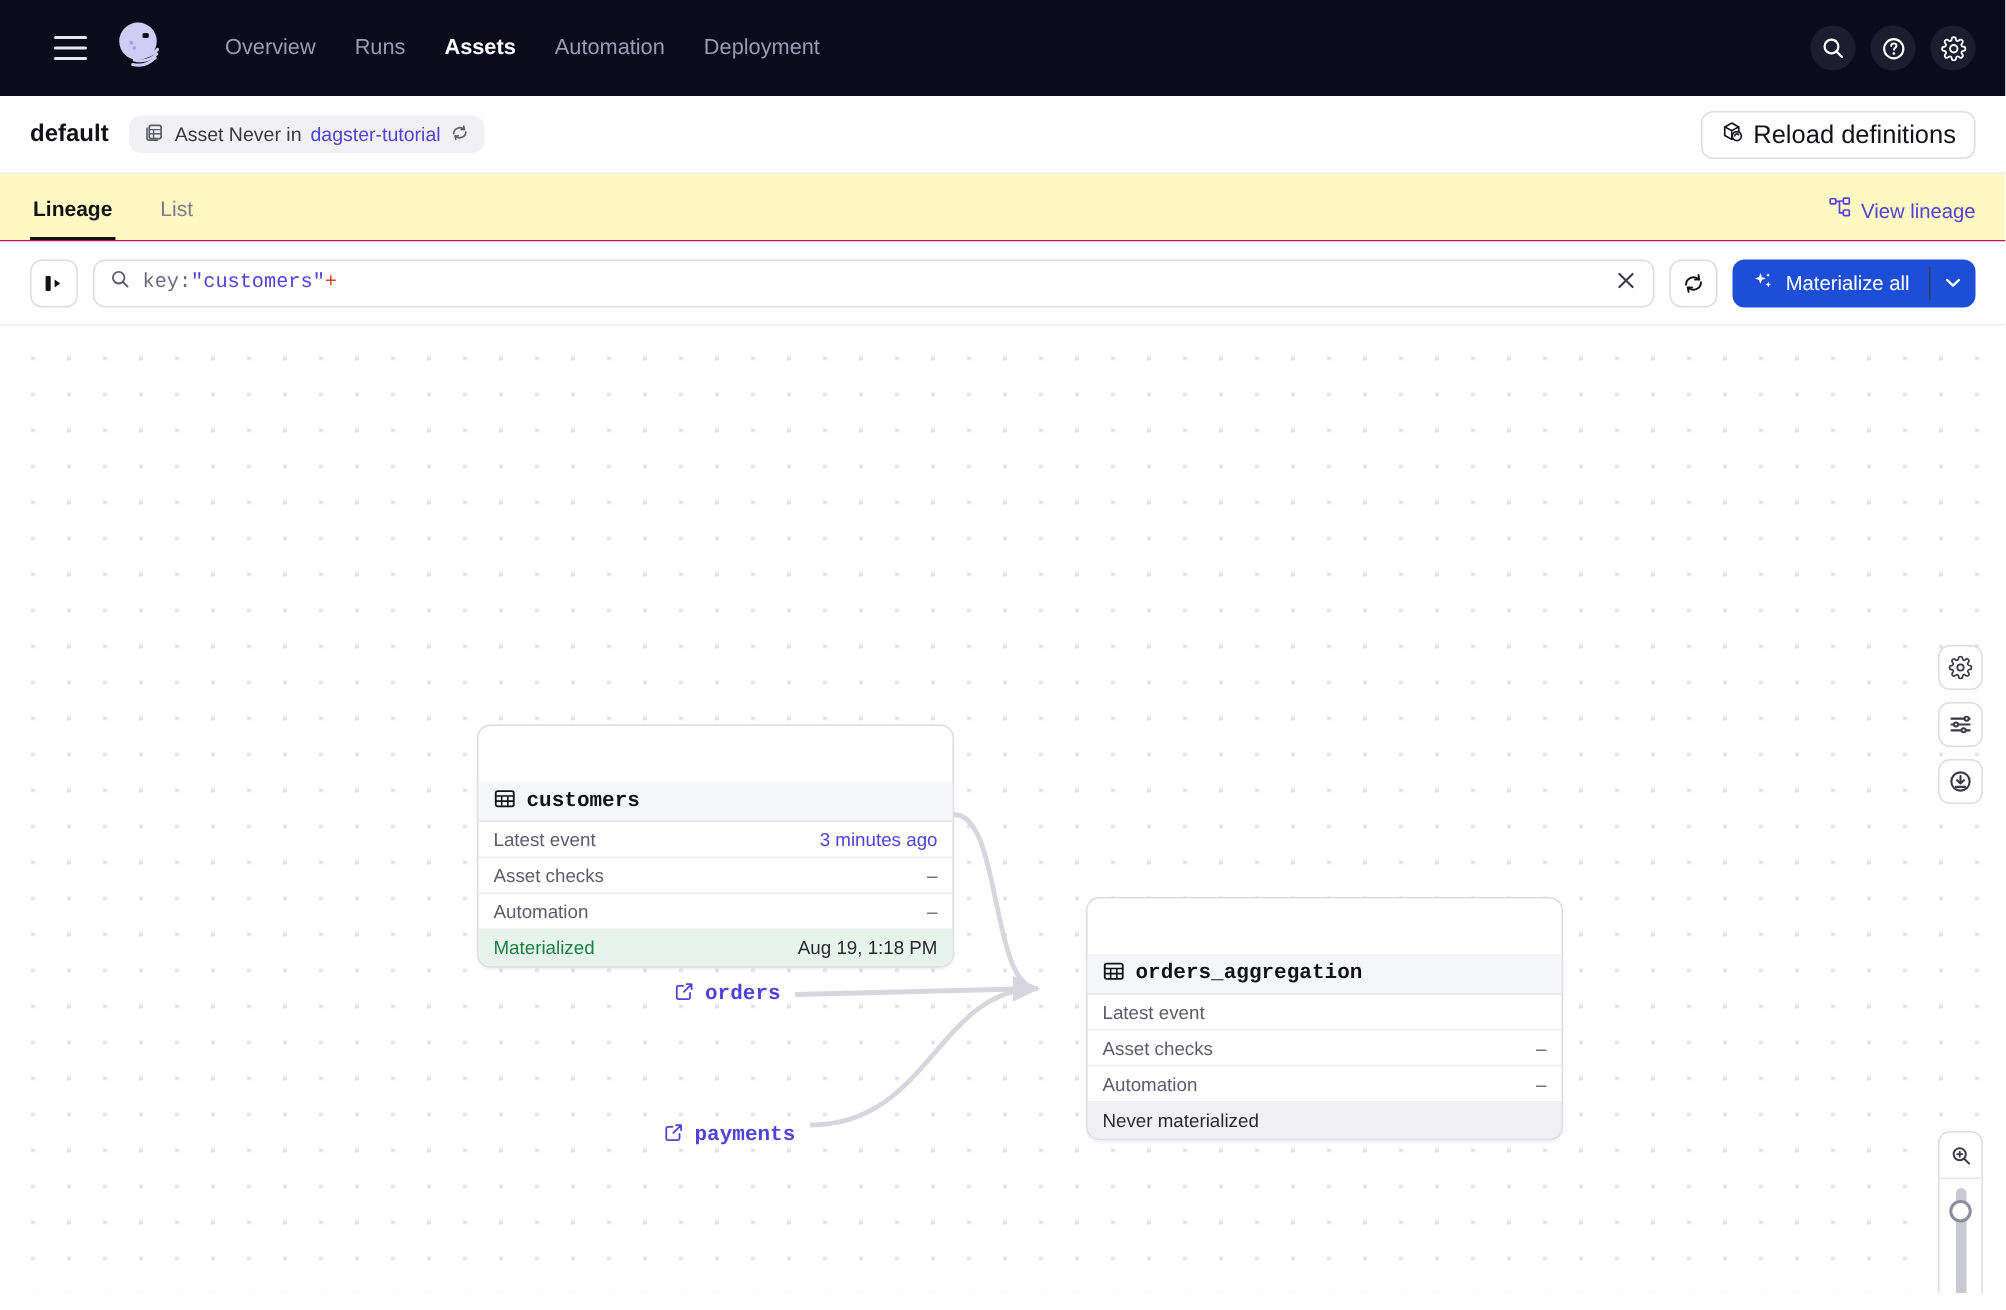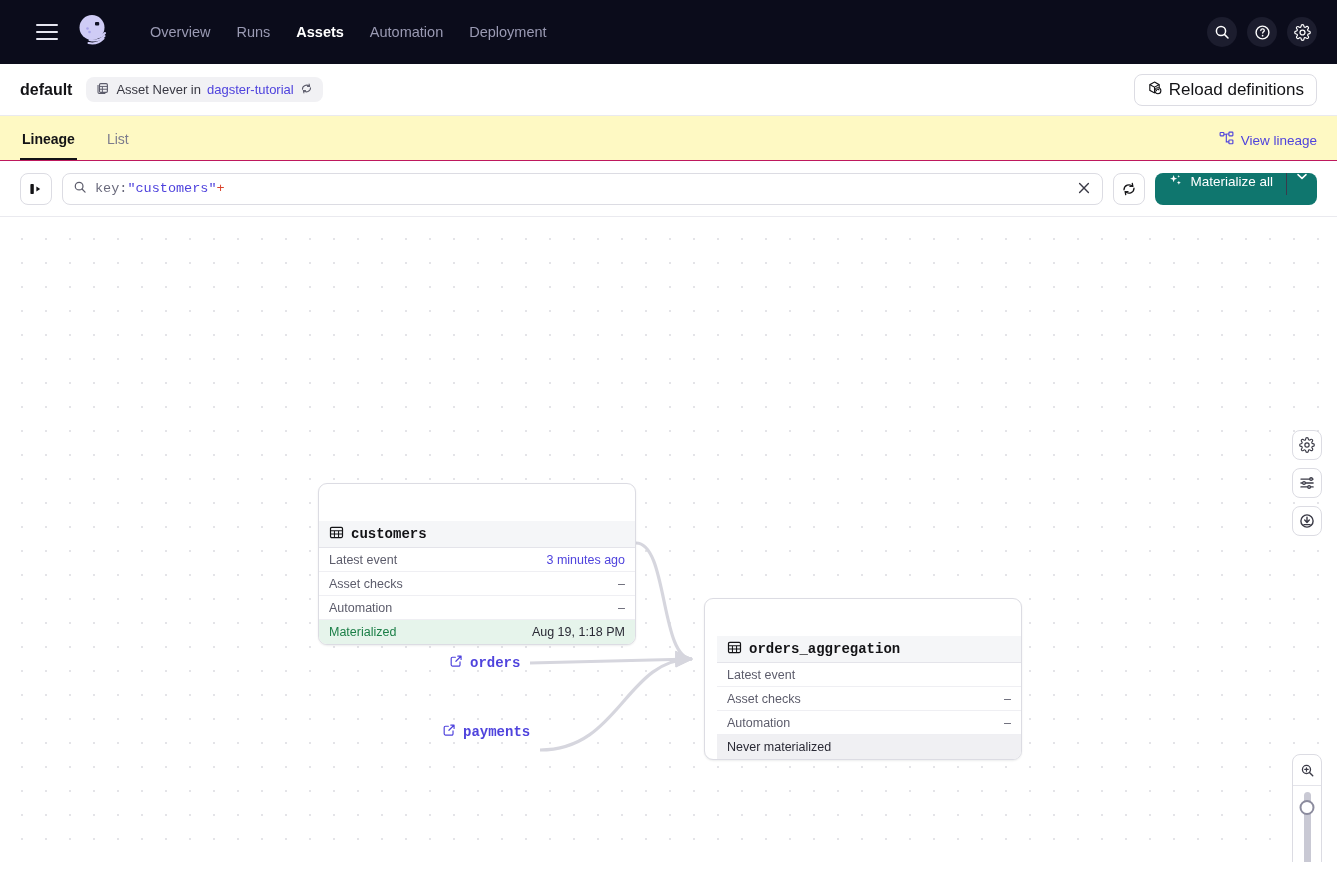--- a/index.html
+++ b/index.html
@@ -59,22 +59,22 @@
             display:flex; align-items:center; justify-content:center; cursor:pointer;
             background:#fff; flex:0 0 auto; }
   .searchbox { flex:1 1 auto; height:32px; border:1px solid #DCDCE3; border-radius:8px;
                display:flex; align-items:center; padding:0 10px; gap:8px; background:#fff;
                cursor:text; }
   .searchbox .q { font-size:13.5px; letter-spacing:0px; white-space:nowrap; }
   .q .k { color:#6A6A7C; }
   .q .v { color:#4F43DD; }
   .q .p { color:#D8432C; }
   .clearx { margin-left:auto; color:#5C5C6B; font-size:15px; cursor:pointer; padding:0 2px; }
-  .matbtn { height:32px; background:#0f766e; border-radius:8px; display:flex;
-            align-items:flex-start; color:#fff; font-size:13.5px; cursor:pointer; }
+  .matbtn { height:32px; background:#1d4ed8; border-radius:8px; display:flex;
+            align-items:center; color:#fff; font-size:13.5px; cursor:pointer; }
   .matbtn .lbl { display:flex; align-items:center; gap:7px; padding:0 13px; }
   .matbtn .divider { width:1px; height:22px; background:#3A3B4C; }
   .matbtn .caret { padding:0 10px; display:flex; align-items:center; }
 
   
   #canvas { position:relative; width:1337px; height:645px; overflow:hidden;
             background-color:#ffffff;
             background-image:radial-gradient(#E4E4E8 1.4px, transparent 1.5px);
             background-size:24px 24px; background-position:10px 10px; }
   #edges { position:absolute; left:0; top:0; width:1337px; height:645px; }
@@ -311,21 +311,21 @@
     <div class="nrow">
       <span>Automation</span>
       <span class="dash">–</span>
     </div>
     <div class="nfoot green">
       <span class="lbl">Materialized</span>
       <span class="val">Aug 19, 1:18 PM</span>
     </div>
   </div>
 
-  <div class="node" style="left:704px; top:381px; width:318px;padding-left:12px;">
+  <div class="node" style="left:724px; top:381px; width:318px;">
     <div class="nhead">
       <span>
         <svg width="15" height="15" viewBox="0 0 16 16" fill="none">
           <rect x="1.6" y="2.6" width="12.8" height="10.8" rx="1.3" stroke="#131316" stroke-width="1.3"></rect>
           <path d="M1.6 6.1h12.8M1.6 9.7h12.8M5.8 6.1v7.3M10.2 6.1v7.3" stroke="#131316" stroke-width="1.1"></path>
         </svg>
       </span>
       <span class="mono">orders_aggregation</span>
     </div>
     <div class="nrow">
@@ -348,21 +348,21 @@
   <div class="extnode" style="left:449px; top:437px;">
     <span>
       <svg width="14" height="14" viewBox="0 0 16 16" fill="none">
         <path d="M12.6 9.1v3.3a1.4 1.4 0 01-1.4 1.4H3.9a1.4 1.4 0 01-1.4-1.4V5.1a1.4 1.4 0 011.4-1.4h3.4" stroke="#4F43DD" stroke-width="1.35" fill="none" stroke-linecap="round"></path>
         <path d="M10 2.4h3.8v3.8M13.6 2.6L7.9 8.3" stroke="#4F43DD" stroke-width="1.35" fill="none" stroke-linecap="round" stroke-linejoin="round"></path>
       </svg>
     </span>
     <span class="mono">orders</span>
   </div>
 
-  <div class="extnode" style="left:442px; top:506px;">
+  <div class="extnode" style="left:442px; top:531px;">
     <span>
       <svg width="14" height="14" viewBox="0 0 16 16" fill="none">
         <path d="M12.6 9.1v3.3a1.4 1.4 0 01-1.4 1.4H3.9a1.4 1.4 0 01-1.4-1.4V5.1a1.4 1.4 0 011.4-1.4h3.4" stroke="#4F43DD" stroke-width="1.35" fill="none" stroke-linecap="round"></path>
         <path d="M10 2.4h3.8v3.8M13.6 2.6L7.9 8.3" stroke="#4F43DD" stroke-width="1.35" fill="none" stroke-linecap="round" stroke-linejoin="round"></path>
       </svg>
     </span>
     <span class="mono">payments</span>
   </div>
 
   <div class="zoomstack">

